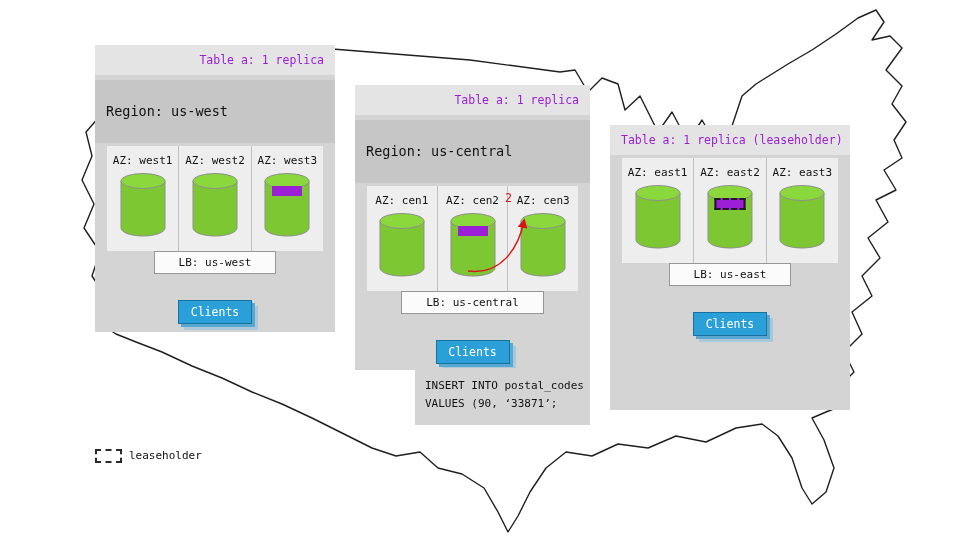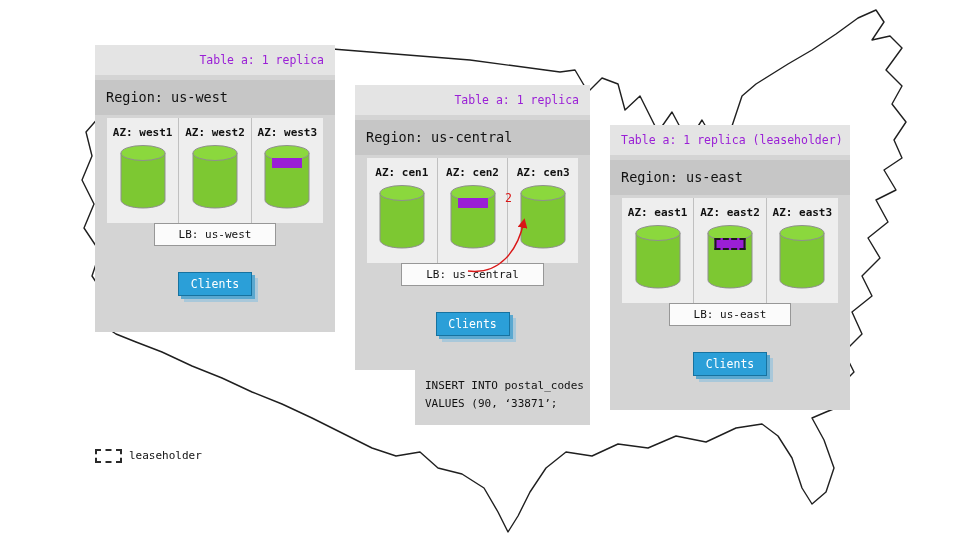--- a/index.html
+++ b/index.html
@@ -9,27 +9,27 @@
     font-family:"DejaVu Sans Mono", monospace;
     color:#111;
   }
   .map-layer{position:absolute;left:0;top:0;width:960px;height:540px;z-index:0;}
   .panel{position:absolute;background:#d4d4d4;z-index:2;}
   .panel-title{
     height:30px;line-height:30px;padding:0 11px;font-size:11.5px;
     background:#e4e4e4;color:var(--purple);white-space:nowrap;text-align:right;
   }
   .region-label{
-    height:27px;line-height:27px;padding:4px 11px;font-size:13.5px;
+    height:27px;line-height:27px;padding:18px 11px;font-size:13.5px;
     background:#c6c6c6;margin-top:5px;
   }
   .az-box{margin:3px 12px 0;display:flex;background:#eeeeee;}
   .az-col{flex:1;border-left:1px solid #c0c0c0;padding:8px 0 14px;position:relative;}
   .az-col:first-child{border-left:none;}
-  .az-label{font-size:11px;text-align:center;margin-bottom:6px;white-space:nowrap;font-weight:bold;}
+  .az-label{font-size:11px;text-align:center;margin-bottom:6px;white-space:nowrap;}
   .cyl-wrap{display:flex;justify-content:center;position:relative;height:64px;}
   .range-marker{
     position:absolute;left:50%;transform:translateX(-50%);top:13px;
     width:30px;height:10px;background:var(--purple);z-index:3;
   }
   .range-marker.leaseholder{
     width:27px;height:8px;border:2px dashed #1a1a1a;
   }
   .lb-box{
     margin:0 auto;width:max-content;background:#fbfbfb;border:1px solid #979797;
@@ -164,21 +164,20 @@
   <div class="arrow-label">2</div>
 </div>
 
 <div class="sql-box">
   <div>INSERT INTO postal_codes</div>
   <div>VALUES (90, ‘33871’;</div>
 </div>
 
 <div class="panel" style="left:610px;top:125px;width:240px;height:285px;">
   <div class="panel-title">Table a: 1 replica (leaseholder)</div>
-  <div class="region-label">Region: us-east</div>
   <div class="az-box">
     <div class="az-col">
       <div class="az-label">AZ: east1</div>
       <div class="cyl-wrap">
           <div><svg width="46" height="64" viewBox="0 0 46 64">
               <path d="M1 8 L1 55 A22 8 0 0 0 45 55 L45 8" fill="#7dc832" stroke="#8f8f8f" stroke-width="1"></path>
               <ellipse cx="23" cy="8" rx="22" ry="7.5" fill="#8bd83d" stroke="#8f8f8f" stroke-width="1"></ellipse>
             </svg></div>
         </div>
     </div>

